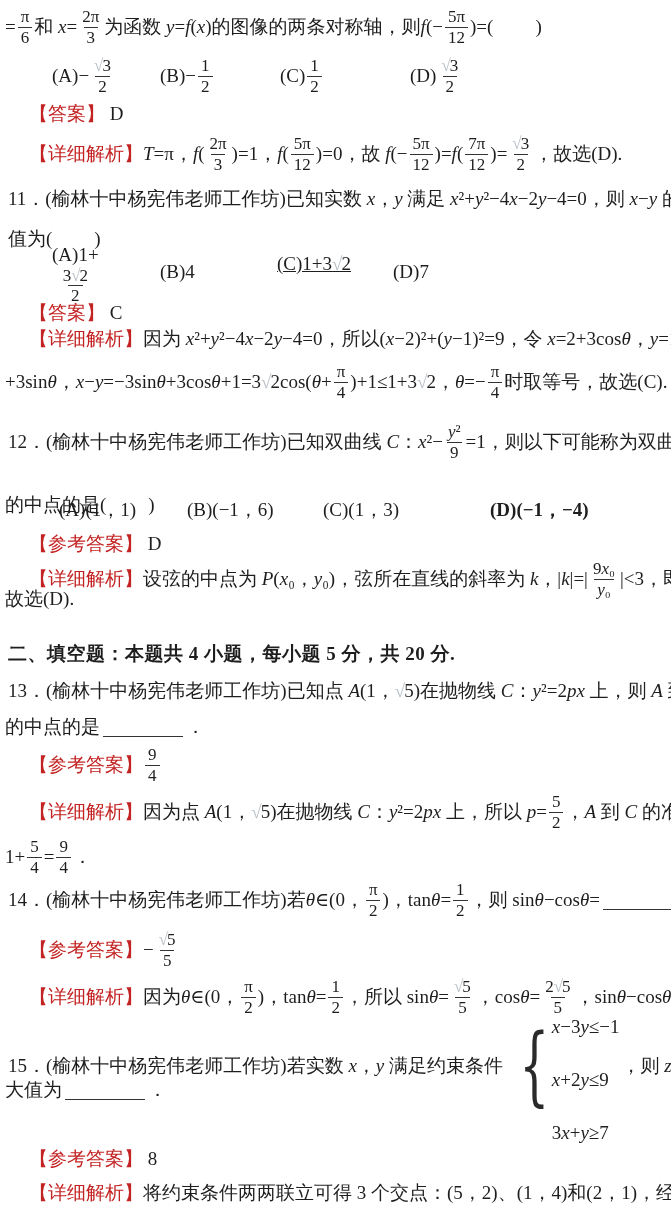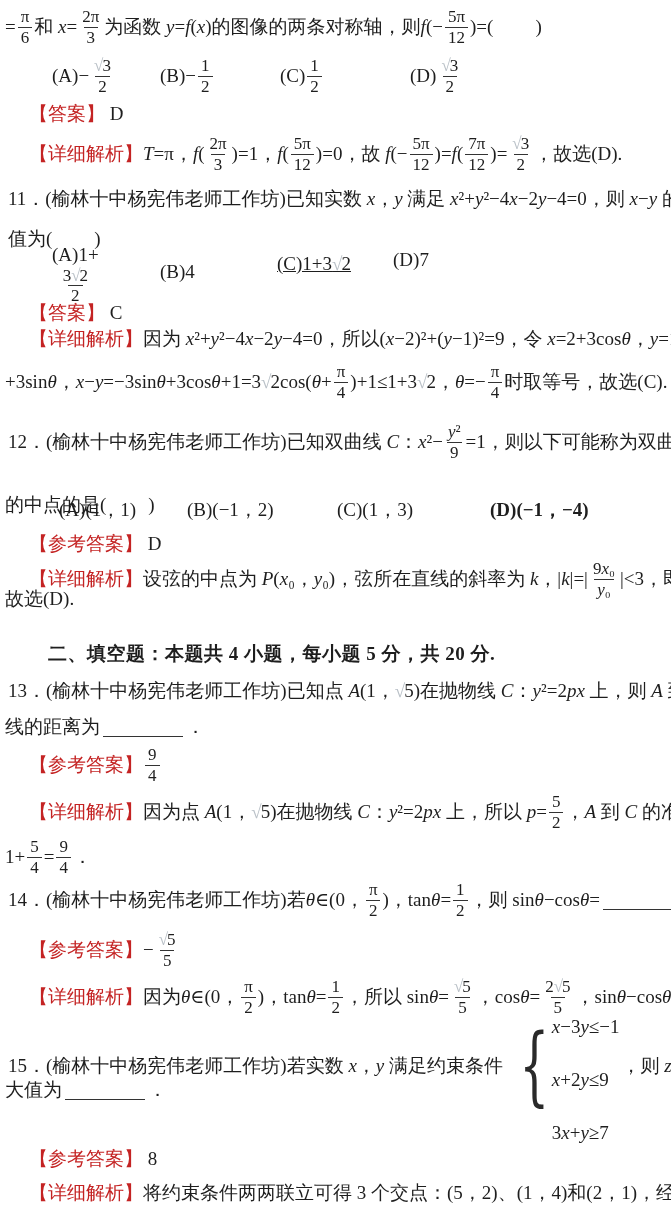--- a/index.html
+++ b/index.html
@@ -37,36 +37,36 @@
     <div class="line" style="top: 52px; left: 160px; height: 48px;"><span class="t">(B)−</span><span class="frac"><span class="num"><span class="t">1</span></span><span class="den"><span class="t">2</span></span></span></div>
     <div class="line" style="top: 52px; left: 280px; height: 48px;"><span class="t">(C)</span><span class="frac"><span class="num"><span class="t">1</span></span><span class="den"><span class="t">2</span></span></span></div>
     <div class="line" style="top: 52px; left: 410px; height: 48px;"><span class="t">(D)</span><span class="frac"><span class="num"><span class="sqrt"><span class="rad">√</span><span class="rv">3</span></span></span><span class="den"><span class="t">2</span></span></span></div>
     <div class="line" style="top: 101px; left: 29px;"><span class="t red">【答案】</span><span class="t"> D</span></div>
     <div class="line" style="top: 130px; left: 29px; height: 48px;"><span class="t red">【详细解析】</span><span class="t it">T</span><span class="t">=π，</span><span class="t it">f</span><span class="t">(</span><span class="frac"><span class="num"><span class="t">2π</span></span><span class="den"><span class="t">3</span></span></span><span class="t">)=1，</span><span class="t it">f</span><span class="t">(</span><span class="frac"><span class="num"><span class="t">5π</span></span><span class="den"><span class="t">12</span></span></span><span class="t">)=0，故 </span><span class="t it">f</span><span class="t">(−</span><span class="frac"><span class="num"><span class="t">5π</span></span><span class="den"><span class="t">12</span></span></span><span class="t">)=</span><span class="t it">f</span><span class="t">(</span><span class="frac"><span class="num"><span class="t">7π</span></span><span class="den"><span class="t">12</span></span></span><span class="t">)=</span><span class="frac"><span class="num"><span class="sqrt"><span class="rad">√</span><span class="rv">3</span></span></span><span class="den"><span class="t">2</span></span></span><span class="t">，故选(D).</span></div>
     <div class="line" style="top: 186px; left: 8px;"><span class="t">11．(榆林十中杨宪伟老师工作坊)已知实数 </span><span class="t it">x</span><span class="t">，</span><span class="t it">y</span><span class="t"> 满足 </span><span class="t it">x</span><span class="t">²+</span><span class="t it">y</span><span class="t">²−4</span><span class="t it">x</span><span class="t">−2</span><span class="t it">y</span><span class="t">−4=0，则 </span><span class="t it">x</span><span class="t">−</span><span class="t it">y</span><span class="t"> 的最大</span></div>
     <div class="line" style="top: 226px; left: 8px;"><span class="t">值为(</span><span class="sp" style="width: 42px;"></span><span class="t">)</span></div>
     <div class="line" style="top: 244px; left: 52px; height: 48px; flex-direction: column;"><span class="t">(A)1+</span><span class="frac"><span class="num"><span class="t">3</span><span class="sqrt"><span class="rad">√</span><span class="rv">2</span></span></span><span class="den"><span class="t">2</span></span></span></div>
     <div class="line" style="top: 248px; left: 160px; height: 48px; align-items: center;"><span class="t">(B)4</span></div>
     <div class="line" style="top: 240px; left: 277px; height: 48px; text-decoration: underline;"><span class="t">(C)1+3</span><span class="sqrt"><span class="rad">√</span><span class="rv">2</span></span></div>
-    <div class="line" style="top: 236px; left: 393px; height: 48px; justify-content: center;"><span class="t">(D)7</span></div>
+    <div class="line" style="top: 248px; left: 393px; height: 48px; justify-content: center;"><span class="t">(D)7</span></div>
     <div class="line" style="top: 300px; left: 29px;"><span class="t red">【答案】</span><span class="t"> C</span></div>
     <div class="line" style="top: 326px; left: 29px;"><span class="t red">【详细解析】</span><span class="t">因为 </span><span class="t it">x</span><span class="t">²+</span><span class="t it">y</span><span class="t">²−4</span><span class="t it">x</span><span class="t">−2</span><span class="t it">y</span><span class="t">−4=0，所以(</span><span class="t it">x</span><span class="t">−2)²+(</span><span class="t it">y</span><span class="t">−1)²=9，令 </span><span class="t it">x</span><span class="t">=2+3cos</span><span class="t it">θ</span><span class="t">，</span><span class="t it">y</span><span class="t">=1</span></div>
     <div class="line" style="top: 358px; left: 5px; height: 48px;"><span class="t">+3sin</span><span class="t it">θ</span><span class="t">，</span><span class="t it">x</span><span class="t">−</span><span class="t it">y</span><span class="t">=−3sin</span><span class="t it">θ</span><span class="t">+3cos</span><span class="t it">θ</span><span class="t">+1=3</span><span class="sqrt"><span class="rad">√</span><span class="rv">2</span></span><span class="t">cos(</span><span class="t it">θ</span><span class="t">+</span><span class="frac"><span class="num"><span class="t">π</span></span><span class="den"><span class="t">4</span></span></span><span class="t">)+1≤1+3</span><span class="sqrt"><span class="rad">√</span><span class="rv">2</span></span><span class="t">，</span><span class="t it">θ</span><span class="t">=−</span><span class="frac"><span class="num"><span class="t">π</span></span><span class="den"><span class="t">4</span></span></span><span class="t">时取等号，故选(C).</span></div>
     <div class="line" style="top: 418px; left: 8px; height: 48px;"><span class="t">12．(榆林十中杨宪伟老师工作坊)已知双曲线 </span><span class="t it">C</span><span class="t">：</span><span class="t it">x</span><span class="t">²−</span><span class="frac"><span class="num"><span class="t it">y</span><span class="t">²</span></span><span class="den"><span class="t">9</span></span></span><span class="t">=1，则以下可能称为双曲线 </span></div>
     <div class="line" style="top: 492px; left: 5px;"><span class="t">的中点的是(</span><span class="sp" style="width: 42px;"></span><span class="t">)</span></div>
     <div class="line" style="top: 497px; left: 59px;"><span class="t">(A)(1，1)</span></div>
-    <div class="line" style="top: 497px; left: 187px;"><span class="t">(B)(−1，2)</span></div>
-    <div class="line" style="top: 497px; left: 337px;"><span class="t">(C)(1，3)</span></div>
+    <div class="line" style="top: 497px; left: 187px;"><span class="t">(B)(−1，6)</span></div>
+    <div class="line" style="top: 497px; left: 323px;"><span class="t">(C)(1，3)</span></div>
     <div class="line" style="top: 497px; left: 490px; font-weight: bold;"><span class="t">(D)(−1，−4)</span></div>
     <div class="line" style="top: 531px; left: 29px;"><span class="t red">【参考答案】</span><span class="t"> D</span></div>
     <div class="line" style="top: 555px; left: 29px; height: 48px;"><span class="t red">【详细解析】</span><span class="t">设弦的中点为 </span><span class="t it">P</span><span class="t">(</span><span class="t it">x</span><span class="t">₀，</span><span class="t it">y</span><span class="t">₀)，弦所在直线的斜率为 </span><span class="t it">k</span><span class="t">，|</span><span class="t it">k</span><span class="t">|=|</span><span class="frac"><span class="num"><span class="t">9</span><span class="t it">x</span><span class="t">₀</span></span><span class="den"><span class="t it">y</span><span class="t">₀</span></span></span><span class="t">|&lt;3，即：|</span></div>
     <div class="line" style="top: 586px; left: 5px;"><span class="t">故选(D).</span></div>
-    <div class="line" style="top: 641px; left: 8px; margin-left: 40px;"><span class="t bold">二、填空题：本题共 4 小题，每小题 5 分，共 20 分.</span></div>
+    <div class="line" style="top: 641px; left: 8px;"><span class="t bold">二、填空题：本题共 4 小题，每小题 5 分，共 20 分.</span></div>
     <div class="line" style="top: 678px; left: 8px;"><span class="t">13．(榆林十中杨宪伟老师工作坊)已知点 </span><span class="t it">A</span><span class="t">(1，</span><span class="sqrt"><span class="rad">√</span><span class="rv">5</span></span><span class="t">)在抛物线 </span><span class="t it">C</span><span class="t">：</span><span class="t it">y</span><span class="t">²=2</span><span class="t it">px</span><span class="t"> 上，则 </span><span class="t it">A</span><span class="t"> 到 </span></div>
-    <div class="line" style="top: 714px; left: 5px;"><span class="t">线的距离为</span><span class="blank" style="width: 80px;"></span><span class="t">．</span></div>
+    <div class="line" style="top: 714px; left: 5px;"><span class="t">的中点的是</span><span class="blank" style="width: 80px;"></span><span class="t">．</span></div>
     <div class="line" style="top: 741px; left: 29px; height: 48px;"><span class="t red">【参考答案】</span><span class="frac"><span class="num"><span class="t">9</span></span><span class="den"><span class="t">4</span></span></span></div>
     <div class="line" style="top: 788px; left: 29px; height: 48px;"><span class="t red">【详细解析】</span><span class="t">因为点 </span><span class="t it">A</span><span class="t">(1，</span><span class="sqrt"><span class="rad">√</span><span class="rv">5</span></span><span class="t">)在抛物线 </span><span class="t it">C</span><span class="t">：</span><span class="t it">y</span><span class="t">²=2</span><span class="t it">px</span><span class="t"> 上，所以 </span><span class="t it">p</span><span class="t">=</span><span class="frac"><span class="num"><span class="t">5</span></span><span class="den"><span class="t">2</span></span></span><span class="t">，</span><span class="t it">A</span><span class="t"> 到 </span><span class="t it">C</span><span class="t"> 的准线的距离为</span></div>
     <div class="line" style="top: 833px; left: 5px; height: 48px;"><span class="t">1+</span><span class="frac"><span class="num"><span class="t">5</span></span><span class="den"><span class="t">4</span></span></span><span class="t">=</span><span class="frac"><span class="num"><span class="t">9</span></span><span class="den"><span class="t">4</span></span></span><span class="t">．</span></div>
     <div class="line" style="top: 876px; left: 8px; height: 48px;"><span class="t">14．(榆林十中杨宪伟老师工作坊)若</span><span class="t it">θ</span><span class="t">∈(0，</span><span class="frac"><span class="num"><span class="t">π</span></span><span class="den"><span class="t">2</span></span></span><span class="t">)，tan</span><span class="t it">θ</span><span class="t">=</span><span class="frac"><span class="num"><span class="t">1</span></span><span class="den"><span class="t">2</span></span></span><span class="t">，则 sin</span><span class="t it">θ</span><span class="t">−cos</span><span class="t it">θ</span><span class="t">=</span><span class="blank" style="width: 80px;"></span></div>
     <div class="line" style="top: 926px; left: 29px; height: 48px;"><span class="t red">【参考答案】</span><span class="t">−</span><span class="frac"><span class="num"><span class="sqrt"><span class="rad">√</span><span class="rv">5</span></span></span><span class="den"><span class="t">5</span></span></span></div>
     <div class="line" style="top: 973px; left: 29px; height: 48px;"><span class="t red">【详细解析】</span><span class="t">因为</span><span class="t it">θ</span><span class="t">∈(0，</span><span class="frac"><span class="num"><span class="t">π</span></span><span class="den"><span class="t">2</span></span></span><span class="t">)，tan</span><span class="t it">θ</span><span class="t">=</span><span class="frac"><span class="num"><span class="t">1</span></span><span class="den"><span class="t">2</span></span></span><span class="t">，所以 sin</span><span class="t it">θ</span><span class="t">=</span><span class="frac"><span class="num"><span class="sqrt"><span class="rad">√</span><span class="rv">5</span></span></span><span class="den"><span class="t">5</span></span></span><span class="t">，cos</span><span class="t it">θ</span><span class="t">=</span><span class="frac"><span class="num"><span class="t">2</span><span class="sqrt"><span class="rad">√</span><span class="rv">5</span></span></span><span class="den"><span class="t">5</span></span></span><span class="t">，sin</span><span class="t it">θ</span><span class="t">−cos</span><span class="t it">θ</span></div>
     <div class="line" style="top: 1022px; left: 8px; height: 88px;"><span class="t">15．(榆林十中杨宪伟老师工作坊)若实数 </span><span class="t it">x</span><span class="t">，</span><span class="t it">y</span><span class="t"> 满足约束条件</span><span class="cases"><span class="brace">{</span><span class="crows"><span class="crow"><span class="t it">x</span><span class="t">−3</span><span class="t it">y</span><span class="t">≤−1</span></span><span class="crow"><span class="t it">x</span><span class="t">+2</span><span class="t it">y</span><span class="t">≤9</span></span><span class="crow"><span class="t">3</span><span class="t it">x</span><span class="t">+</span><span class="t it">y</span><span class="t">≥7</span></span></span></span><span class="t">，则 </span><span class="t it">z</span></div>
     <div class="line" style="top: 1077px; left: 5px;"><span class="t">大值为</span><span class="blank" style="width: 80px;"></span><span class="t">．</span></div>
     <div class="line" style="top: 1146px; left: 29px;"><span class="t red">【参考答案】</span><span class="t"> 8</span></div>
     <div class="line" style="top: 1180px; left: 29px;"><span class="t red">【详细解析】</span><span class="t">将约束条件两两联立可得 3 个交点：(5，2)、(1，4)和(2，1)，经</span></div>

